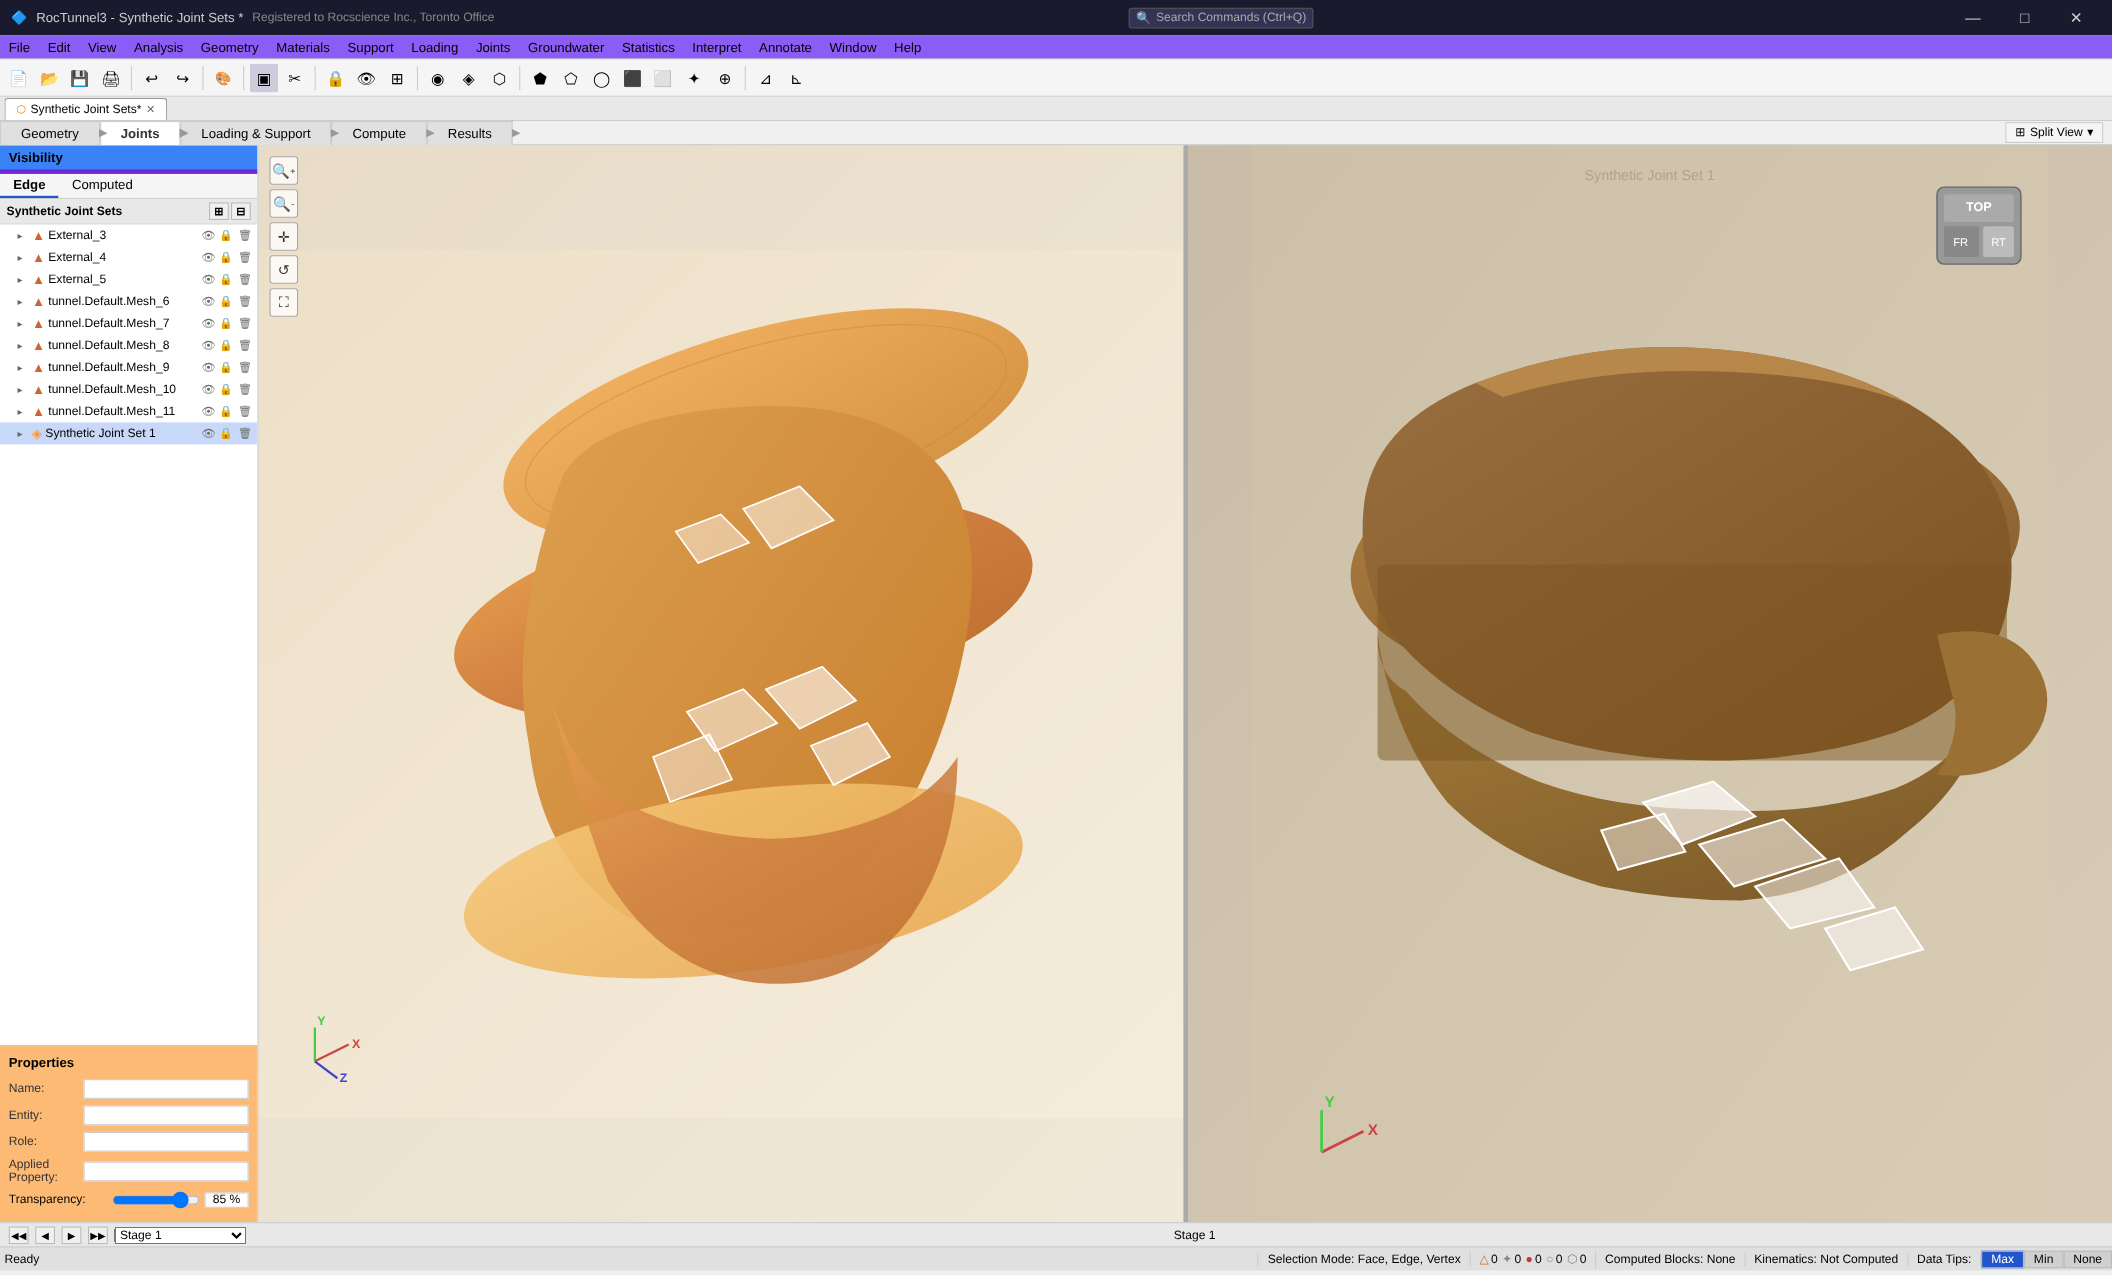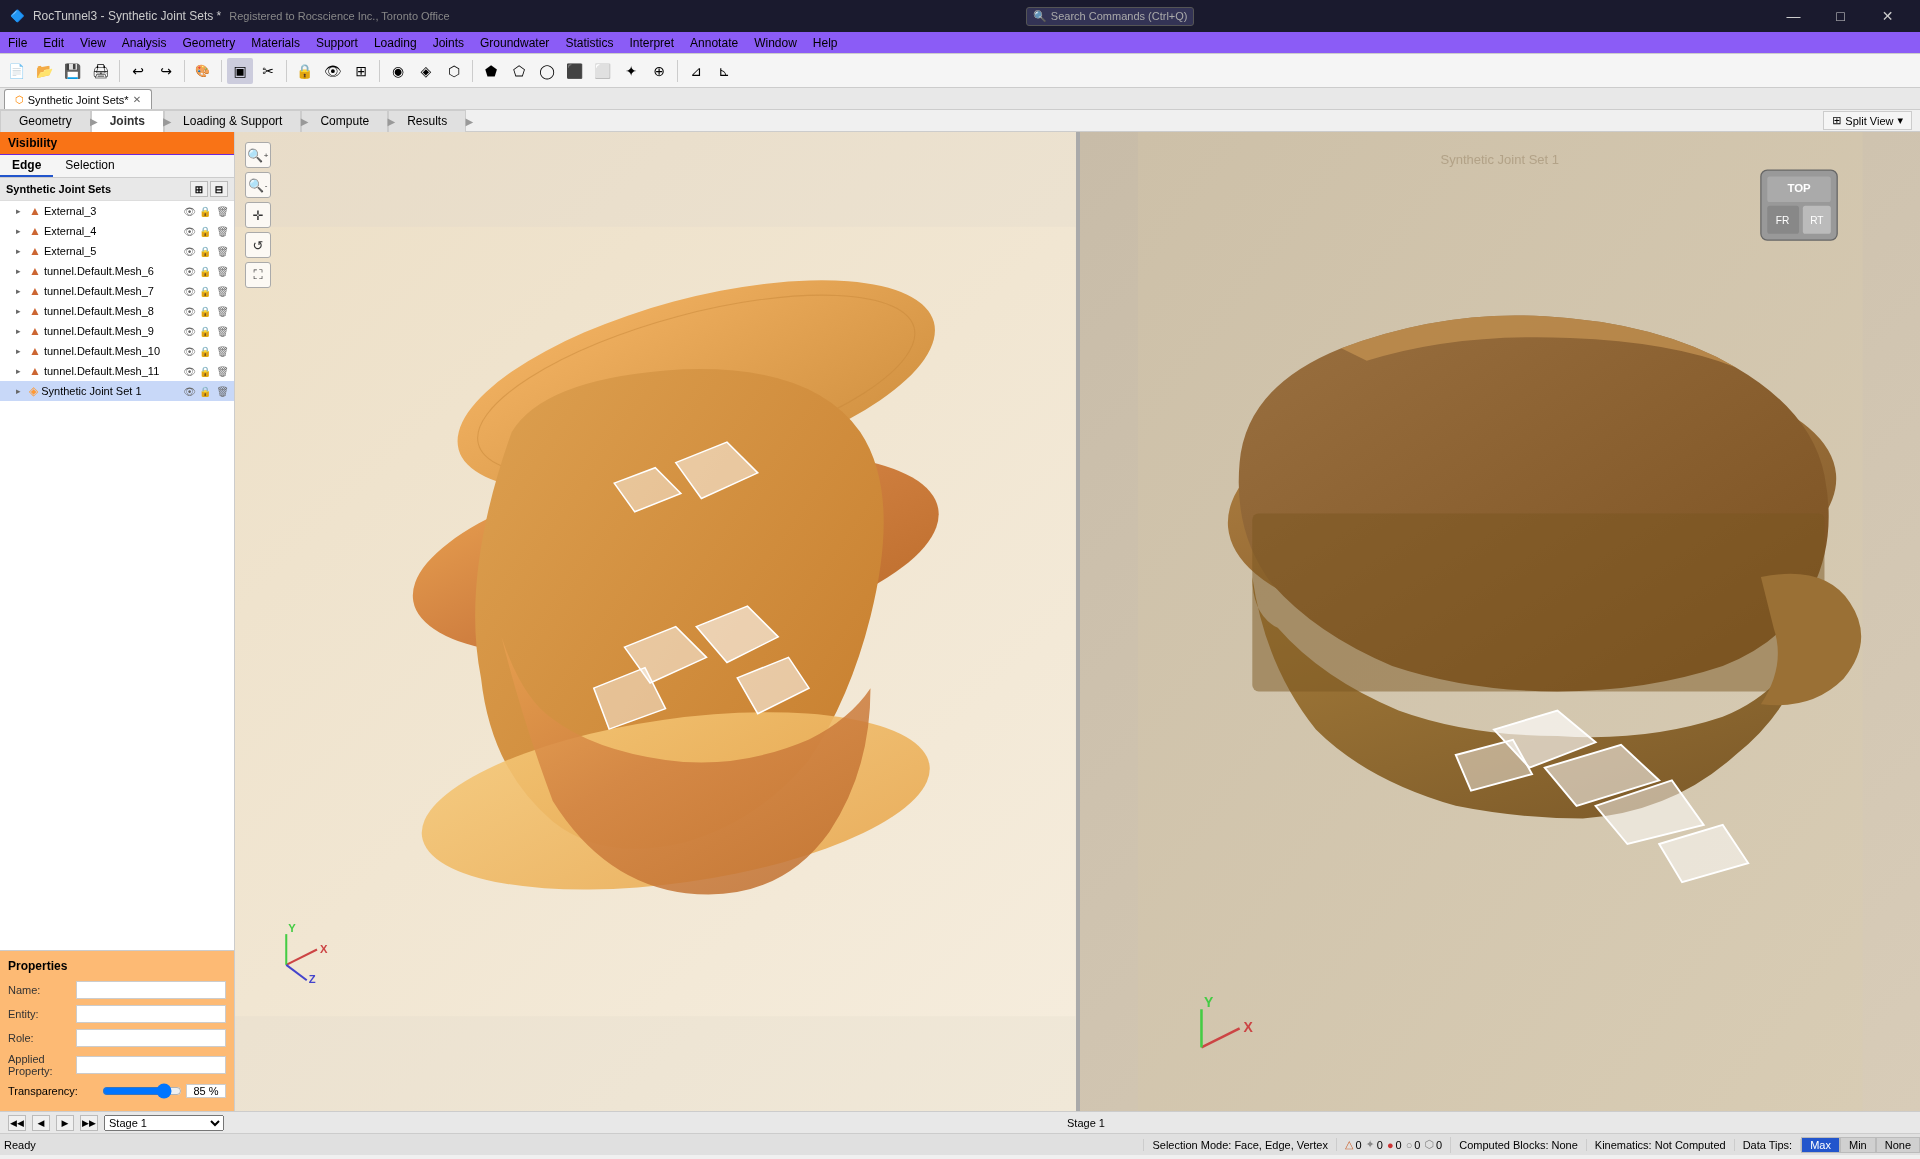--- a/index.html
+++ b/index.html
@@ -103,25 +103,25 @@
     
     #sidebar {
       width: 235px;
       background: #f5f5f5;
       border-right: 1px solid #ccc;
       display: flex;
       flex-direction: column;
       overflow: hidden;
     }
     #visibility-header {
-      background: #f97316;
+      background: #3b82f6;
       padding: 4px 8px;
       font-weight: bold;
       font-size: 12px;
-      border-bottom: 1px solid #6d28d9;
+      border-bottom: 4px solid #6d28d9;
     }
     #sidebar-tabs {
       display: flex;
       border-bottom: 1px solid #ccc;
     }
     .s-tab { padding: 3px 12px; cursor: pointer; font-size: 12px; border-bottom: 2px solid transparent; }
     .s-tab.active { border-bottom-color: #2255cc; font-weight: bold; }
 
     #tree-section {
       flex: 1;
@@ -354,21 +354,21 @@
 
   <div id="sidebar">
     <div id="visibility-header">
       <span>Visibility</span>
     </div>
     <div id="sidebar-tabs">
       <div class="s-tab active">
         <span>Edge</span>
       </div>
       <div class="s-tab">
-        <span>Selection</span>
+        <span>Computed</span>
       </div>
     </div>
     <div id="tree-section">
       <div class="tree-header">
         <span>Synthetic Joint Sets</span>
         <div class="tree-header-btns">
           <div class="tree-header-btn">⊞</div>
           <div class="tree-header-btn">⊟</div>
         </div>
       </div>

